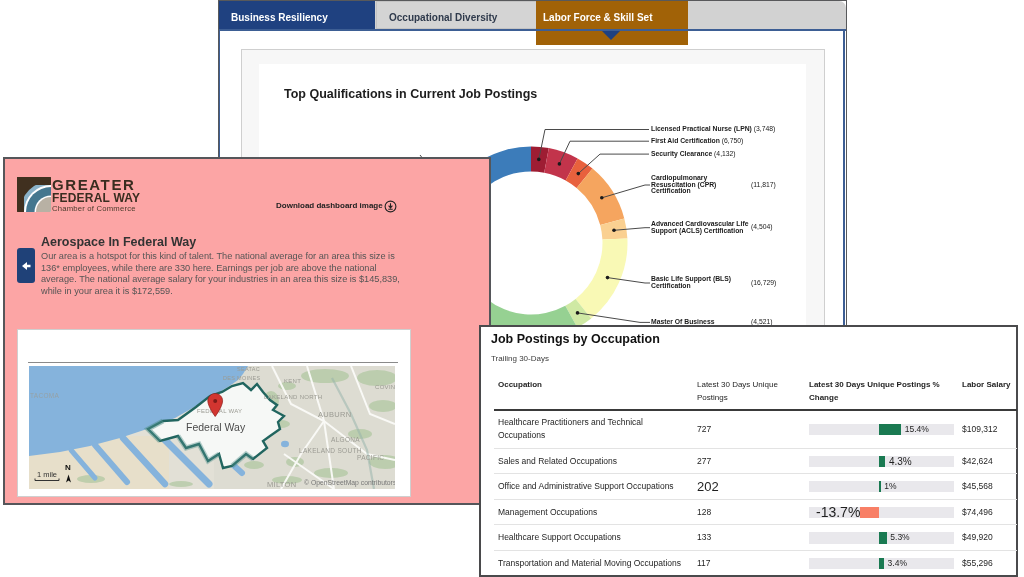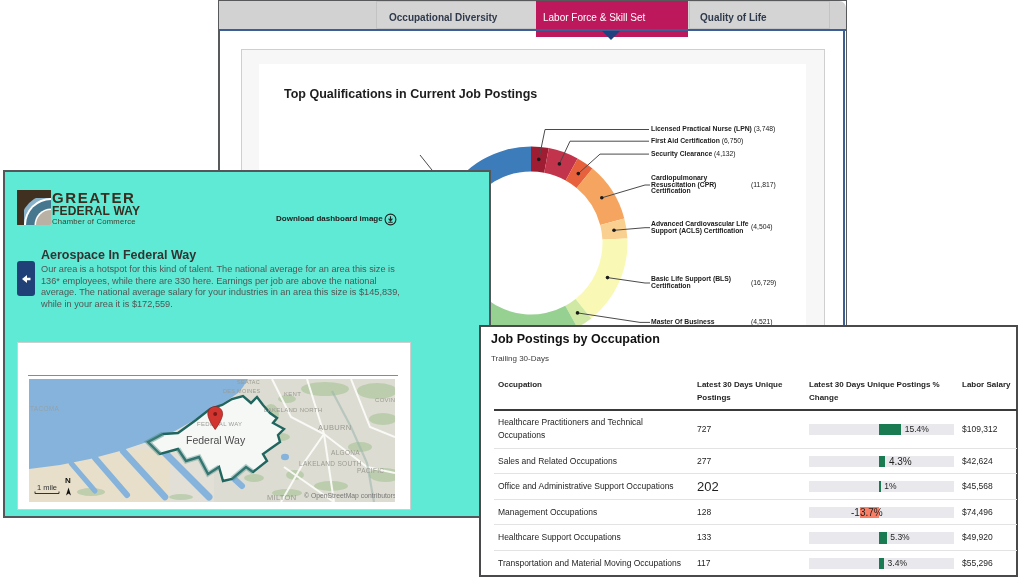--- a/index.html
+++ b/index.html
@@ -3,23 +3,23 @@
 <style>
 * { margin:0; padding:0; box-sizing:border-box; }
 body { width:1024px; height:577px; background:#fff; overflow:hidden; position:relative;
        font-family:"Liberation Sans", sans-serif; }
 .abs { position:absolute; }
 </style></head>
 <body>
 
 <div class="abs" style="left:218px;top:0;width:629px;height:433px;background:#fff;border:1px solid #58595b">
   <div class="abs" style="left:0;top:0;width:627px;height:28px;background:#d2d2d2;border-top-right-radius:7px"></div>
+  <div class="abs" style="left:0;top:0;width:156px;height:28px;background:#1f4180;color:#fff;font-weight:bold;font-size:10px;line-height:33px;padding-left:12px">Business Resiliency</div>
   <div class="abs" style="left:157px;top:0;width:174px;height:28px;background:#d4d4d4;border:1px solid #c3c3c3;color:#2f3a4c;font-weight:bold;font-size:10px;line-height:31px;padding-left:12px">Occupational Diversity</div>
-  <div class="abs" style="left:317px;top:0;width:152px;height:36px;background:#be185d;color:#fff;font-weight:normal;font-size:10px;line-height:33px;padding-left:7px">Labor Force &amp; Skill Set</div>
-  <div class="abs" style="left:470px;top:0;width:141px;height:28px;background:#d4d4d4;border:1px solid #c3c3c3;color:#2f3a4c;font-weight:bold;font-size:10px;line-height:31px;padding-left:10px">Quality of Life</div>
+  <div class="abs" style="left:317px;top:0;width:152px;height:44px;background:#a16207;color:#fff;font-weight:bold;font-size:10px;line-height:33px;padding-left:7px">Labor Force &amp; Skill Set</div>
   <div class="abs" style="left:0;top:28px;width:627px;height:2px;background:#3d5e94"></div>
   <div class="abs" style="left:624px;top:28px;width:2px;height:400px;background:#3d5e94"></div>
   <div class="abs" style="left:0;top:426px;width:627px;height:2px;background:#3d5e94"></div>
   <div class="abs" style="left:0;top:28px;width:1px;height:398px;background:#3d5e94"></div>
   <div class="abs" style="left:383px;top:30px;width:0;height:0;border-left:9px solid transparent;border-right:9px solid transparent;border-top:9px solid #1f4180"></div>
   <div class="abs" style="left:22px;top:48px;width:584px;height:378px;background:#f7f7f7;border:1px solid #cfcfcf"></div>
   <div class="abs" style="left:40px;top:63px;width:547px;height:363px;background:#fff"></div>
 </div>
 
 <div class="abs" style="left:284px;top:86.5px;font-size:12.5px;font-weight:bold;color:#1d1d1d">Top Qualifications in Current Job Postings</div>
@@ -64,21 +64,21 @@
 <div class="abs" style="left:751px;top:224.3px;line-height:6.6px;font-size:6.8px;color:#1a1a1a;white-space:nowrap">(4,504)</div>
 <div class="abs" style="left:651px;top:276.4px;line-height:6.6px;font-size:6.8px;font-weight:bold;color:#1a1a1a;white-space:nowrap">Basic Life Support (BLS)<br>Certification</div>
 <div class="abs" style="left:751px;top:279.7px;line-height:6.6px;font-size:6.8px;color:#1a1a1a;white-space:nowrap">(16,729)</div>
 <div class="abs" style="left:651px;top:319.1px;line-height:6.6px;font-size:6.8px;font-weight:bold;color:#1a1a1a;white-space:nowrap">Master Of Business</div>
 <div class="abs" style="left:751px;top:319.1px;line-height:6.6px;font-size:6.8px;color:#1a1a1a;white-space:nowrap">(4,521)</div>
 
 <div class="abs" style="left:257px;top:347px;width:550px;height:1px;background:#9a9a9a"></div>
 <div class="abs" style="left:257px;top:380px;width:550px;height:1px;background:#ececec"></div>
 <div class="abs" style="left:257px;top:406px;width:550px;height:1px;background:#ececec"></div>
 
-<div class="abs" style="left:3px;top:170px;width:488px;height:348px;background:#5eead4;border:2px solid #55565a">
+<div class="abs" style="left:3px;top:157px;width:488px;height:348px;background:#fca5a5;border:2px solid #55565a">
 
 <svg width="34" height="35" viewBox="0 0 34 35" style="position:absolute;left:12px;top:18px">
 <defs>
         <clipPath id="lg">
           <rect width="34" height="35" rx="1"></rect>
         </clipPath>
       </defs>
 <g clip-path="url(#lg)">
 <rect width="34" height="35" fill="#40301f"></rect>
 <g transform="translate(34,35)">
@@ -181,21 +181,21 @@
 <text x="36" y="104" font-family="Liberation Sans, sans-serif" fill="#111" font-size="8" font-weight="bold">N</text>
 <path d="M39.5,108.5 L42,116.5 L39.5,114.5 L37,116.5 Z" fill="#111"></path>
 </svg>
   </div>
 </div>
 
 <div class="abs" style="left:479px;top:325px;width:539px;height:252px;background:#fff;border:2px solid #4a4a4c"></div>
 <div class="abs" style="left:491px;top:332px;font-size:12.5px;font-weight:bold;color:#111">Job Postings by Occupation</div>
 <div class="abs" style="left:491px;top:353.8px;font-size:8px;color:#3c3c3c;line-height:10px">Trailing 30-Days</div>
 <div class="abs" style="left:498px;top:384.5px;font-size:8px;font-weight:bold;color:#1f1f1f;line-height:0">Occupation</div>
-<div class="abs" style="left:697px;top:377.5px;font-size:8px;line-height:13.9px;font-weight:bold;color:#1f1f1f">Latest 30 Days Unique<br>Postings</div>
+<div class="abs" style="left:697px;top:377.5px;font-size:8px;line-height:13.9px;font-weight:normal;color:#1f1f1f">Latest 30 Days Unique<br>Postings</div>
 <div class="abs" style="left:809px;top:377.5px;font-size:8px;line-height:13.9px;font-weight:bold;color:#1f1f1f">Latest 30 Days Unique Postings %<br>Change</div>
 <div class="abs" style="left:962px;top:377.5px;font-size:8px;line-height:13.9px;font-weight:bold;color:#1f1f1f">Labor Salary</div>
 <div class="abs" style="left:494px;top:409px;width:523px;height:2px;background:#3a3a3a"></div>
 <div class="abs" style="left:498px;top:416.2px;font-size:8.5px;line-height:13.3px;color:#1f1f1f;white-space:nowrap">Healthcare Practitioners and Technical<br>Occupations</div>
 <div class="abs" style="left:697px;top:422.8px;font-size:8.5px;line-height:13.3px;color:#1f1f1f">727</div>
 <div class="abs" style="left:809px;top:423.8px;width:144.5px;height:11.2px;background:#e9e8ec"></div>
 <div class="abs" style="left:879px;top:423.8px;width:21.9px;height:11.2px;background:#1a7a52"></div>
 <div class="abs" style="left:904.7px;top:422.8px;font-size:8.5px;line-height:13.3px;color:#1f1f1f">15.4%</div>
 <div class="abs" style="left:962px;top:422.8px;font-size:8.5px;line-height:13.3px;color:#1f1f1f">$109,312</div>
 <div class="abs" style="left:498px;top:454.6px;font-size:8.5px;line-height:13.3px;color:#1f1f1f;white-space:nowrap">Sales and Related Occupations</div>
@@ -207,21 +207,21 @@
 <div class="abs" style="left:498px;top:480.2px;font-size:8.5px;line-height:13.3px;color:#1f1f1f;white-space:nowrap">Office and Administrative Support Occupations</div>
 <div class="abs" style="left:697px;top:480.2px;font-size:13px;line-height:13.3px;color:#1f1f1f">202</div>
 <div class="abs" style="left:809px;top:481.2px;width:144.5px;height:11.2px;background:#e9e8ec"></div>
 <div class="abs" style="left:879px;top:481.2px;width:1.8px;height:11.2px;background:#1a7a52"></div>
 <div class="abs" style="left:884.2px;top:480.2px;font-size:8.5px;line-height:13.3px;color:#1f1f1f">1%</div>
 <div class="abs" style="left:962px;top:480.2px;font-size:8.5px;line-height:13.3px;color:#1f1f1f">$45,568</div>
 <div class="abs" style="left:498px;top:505.8px;font-size:8.5px;line-height:13.3px;color:#1f1f1f;white-space:nowrap">Management Occupations</div>
 <div class="abs" style="left:697px;top:505.8px;font-size:8.5px;line-height:13.3px;color:#1f1f1f">128</div>
 <div class="abs" style="left:809px;top:506.8px;width:144.5px;height:11.2px;background:#e9e8ec"></div>
 <div class="abs" style="left:859.8px;top:506.8px;width:19.5px;height:11.2px;background:#f87f66"></div>
-<div class="abs" style="left:851px;top:505.8px;width:41px;text-align:left;font-size:10px;line-height:13.3px;color:#1f1f1f">-13.7%</div>
+<div class="abs" style="left:816px;top:505.8px;width:41px;text-align:left;font-size:14px;line-height:13.3px;color:#1f1f1f">-13.7%</div>
 <div class="abs" style="left:962px;top:505.8px;font-size:8.5px;line-height:13.3px;color:#1f1f1f">$74,496</div>
 <div class="abs" style="left:498px;top:531.4px;font-size:8.5px;line-height:13.3px;color:#1f1f1f;white-space:nowrap">Healthcare Support Occupations</div>
 <div class="abs" style="left:697px;top:531.4px;font-size:8.5px;line-height:13.3px;color:#1f1f1f">133</div>
 <div class="abs" style="left:809px;top:532.4px;width:144.5px;height:11.2px;background:#e9e8ec"></div>
 <div class="abs" style="left:879px;top:532.4px;width:7.5px;height:11.2px;background:#1a7a52"></div>
 <div class="abs" style="left:890.3px;top:531.4px;font-size:8.5px;line-height:13.3px;color:#1f1f1f">5.3%</div>
 <div class="abs" style="left:962px;top:531.4px;font-size:8.5px;line-height:13.3px;color:#1f1f1f">$49,920</div>
 <div class="abs" style="left:498px;top:557.0px;font-size:8.5px;line-height:13.3px;color:#1f1f1f;white-space:nowrap">Transportation and Material Moving Occupations</div>
 <div class="abs" style="left:697px;top:557.0px;font-size:8.5px;line-height:13.3px;color:#1f1f1f">117</div>
 <div class="abs" style="left:809px;top:558.0px;width:144.5px;height:11.2px;background:#e9e8ec"></div>

